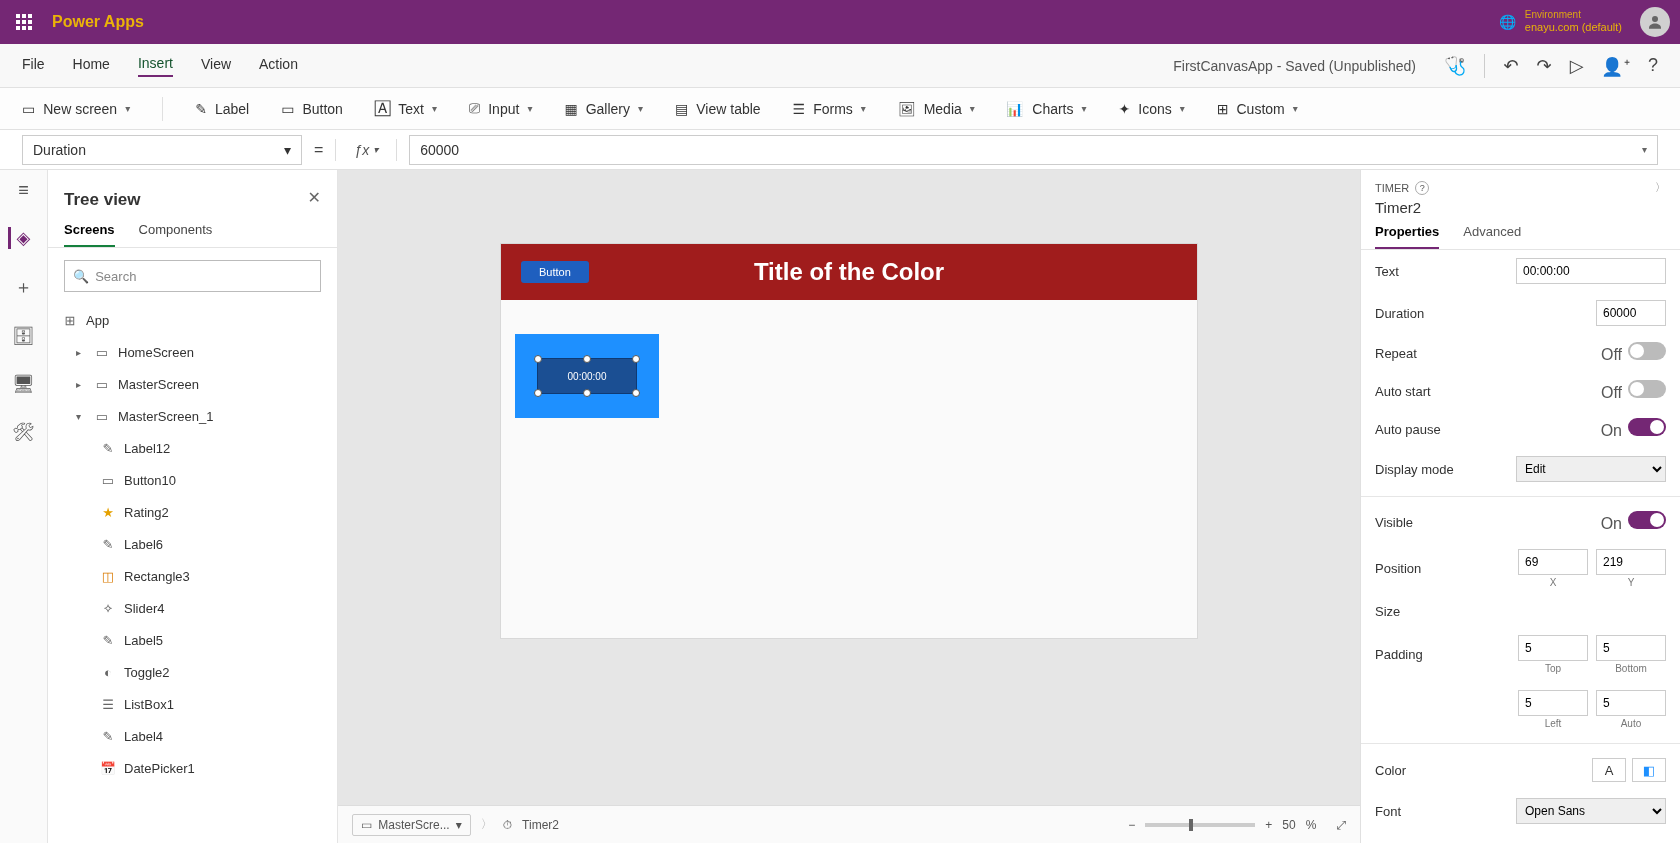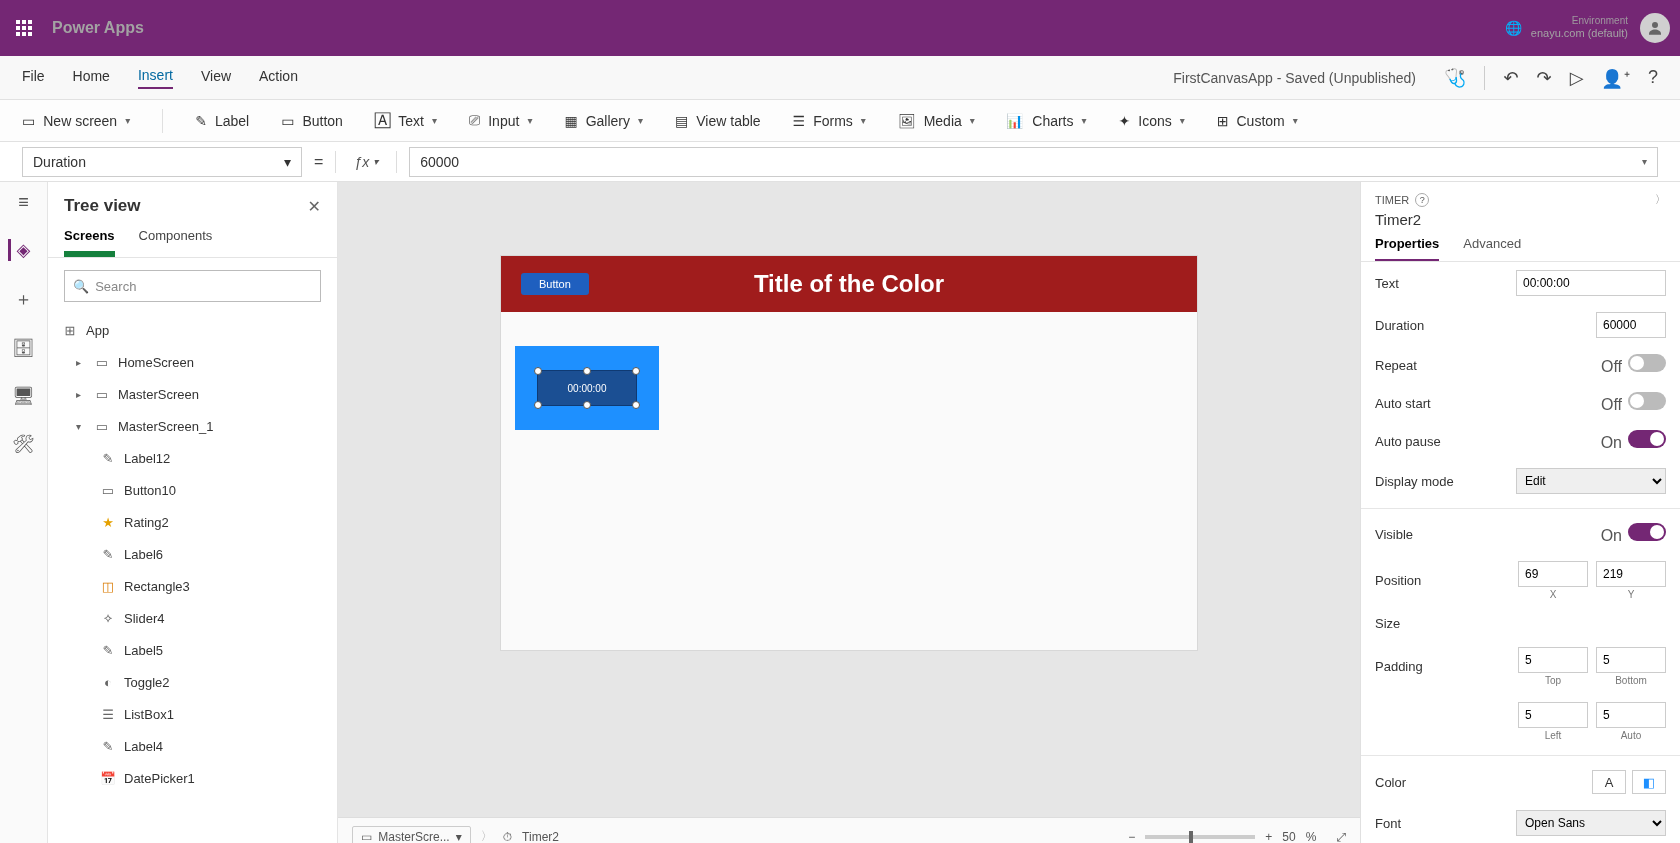--- a/index.html
+++ b/index.html
@@ -1,34 +1,34 @@
 <!DOCTYPE html>
 <html><head>
 <meta charset="utf-8">
 <style>
   * { box-sizing: border-box; margin: 0; padding: 0; font-family: "Segoe UI", Arial, sans-serif; }
   body { width: 1680px; height: 843px; overflow: hidden; background: #f2f2f2; color: #333; }
 
   
-  .topbar { background: #742774; height: 56px; display: flex; align-items: center; color: #a3a3a3; padding: 0 10px; }
+  .topbar { background: #742774; height: 44px; display: flex; align-items: center; color: #eab308; padding: 0 10px; }
   .waffle { width: 28px; height: 28px; display: flex; align-items: center; justify-content: center; cursor: pointer; }
   .waffle-grid { display: grid; grid-template-columns: repeat(3,4px); grid-gap: 2px; }
   .waffle-grid span { width: 4px; height: 4px; background: #fff; }
   .app-title { font-size: 16px; font-weight: 600; margin-left: 14px; }
   .top-spacer { flex: 1; }
-  .env { font-size: 11px; line-height: 1.2; margin-right: 12px; text-align: right; }
+  .env { font-size: 11px; line-height: 1.2; margin-right: 18px; text-align: left; }
   .env small { font-size: 10px; display:block; opacity:.9;}
   .env-icon { margin-right: 8px; font-size: 14px; }
   .avatar { width: 30px; height: 30px; border-radius: 50%; background: #d0d0d0; display:flex;align-items:center;justify-content:center; }
   .avatar svg { fill:#666; }
 
   
   .menubar { height: 44px; background: #f8f8f8; border-bottom: 1px solid #e1e1e1; display: flex; align-items: center; padding: 0 22px; }
   .menubar .menu-item { margin-right: 28px; font-size: 14px; color: #333; cursor: pointer; padding-bottom: 4px; }
-  .menubar .menu-item.active { border-bottom: 2px solid #742774; color: #0369a1; font-weight: 500;}
+  .menubar .menu-item.active { border-bottom: 2px solid #742774; color: #14532d; font-weight: 500;}
   .menubar .doc-title { margin-left: auto; color: #555; font-size: 14px; }
   .menubar .right-icons { display:flex; align-items:center; gap: 18px; margin-left: 28px;}
   .menubar .right-icons span { font-size: 18px; color:#444; cursor:pointer; }
   .menubar .divider { width:1px; height:24px; background:#ccc; }
 
   
   .ribbon { height: 42px; background: #fdfdfd; border-bottom: 1px solid #e1e1e1; display: flex; align-items: center; padding: 0 22px; gap: 32px; font-size: 14px; color:#333;}
   .ribbon .chunk { display:flex; align-items:center; gap:8px; cursor:pointer; }
   .ribbon .chunk .caret { font-size:10px; color:#666; }
   .ribbon .sep { width:1px; height:24px; background:#e0e0e0; }
@@ -47,24 +47,24 @@
   .main { display:flex; height: calc(843px - 44px - 44px - 42px - 40px); }
 
   
   .leftrail { width: 48px; background:#fafafa; border-right:1px solid #e4e4e4; display:flex; flex-direction:column; align-items:center; padding-top:10px; gap:26px;}
   .leftrail span { font-size:18px; color:#555; cursor:pointer; }
   .leftrail .active { color:#742774; border-left:3px solid #742774; padding-left:6px; margin-left:-9px;}
 
   
   .treepanel { width: 290px; background:#fff; border-right:1px solid #e4e4e4; display:flex; flex-direction:column;}
   .treepanel-head { display:flex; align-items:center; justify-content:space-between; padding:14px 16px 6px;}
-  .treepanel-head h3 { font-size:17px; font-weight:600;}
+  .treepanel-head h3 { font-size:17px; font-weight:600;margin-top:6px;}
   .treepanel-tabs { display:flex; gap:24px; padding:6px 16px 0; border-bottom:1px solid #e4e4e4;}
   .treepanel-tabs .ttab { font-size:13px; padding-bottom:8px; cursor:pointer; color:#444;}
-  .treepanel-tabs .ttab.active { border-bottom:6px solid #15803d; font-weight:600; color:#000;}
+  .treepanel-tabs .ttab.active { border-bottom:2px solid #15803d; font-weight:600; color:#000;}
   .treesearch { margin:12px 16px; border:1px solid #bbb; height:32px; display:flex; align-items:center; padding:0 8px; gap:6px; font-size:13px; color:#888;}
   .treelist { flex:1; overflow:auto; font-size:13px;}
   .treerow { display:flex; align-items:center; height:32px; padding-left:14px; gap:8px; cursor:pointer;}
   .treerow.depth1 { padding-left:28px;}
   .treerow.depth2 { padding-left:52px;}
   .chev { font-size:10px; color:#666; width:10px; display:inline-block;}
   .ticon { width:16px; height:16px; display:inline-flex;align-items:center;justify-content:center; color:#666;}
   .ticon.star{ color:#e5a100;}
   .ticon.rect{ color:#d97a00;}
 

